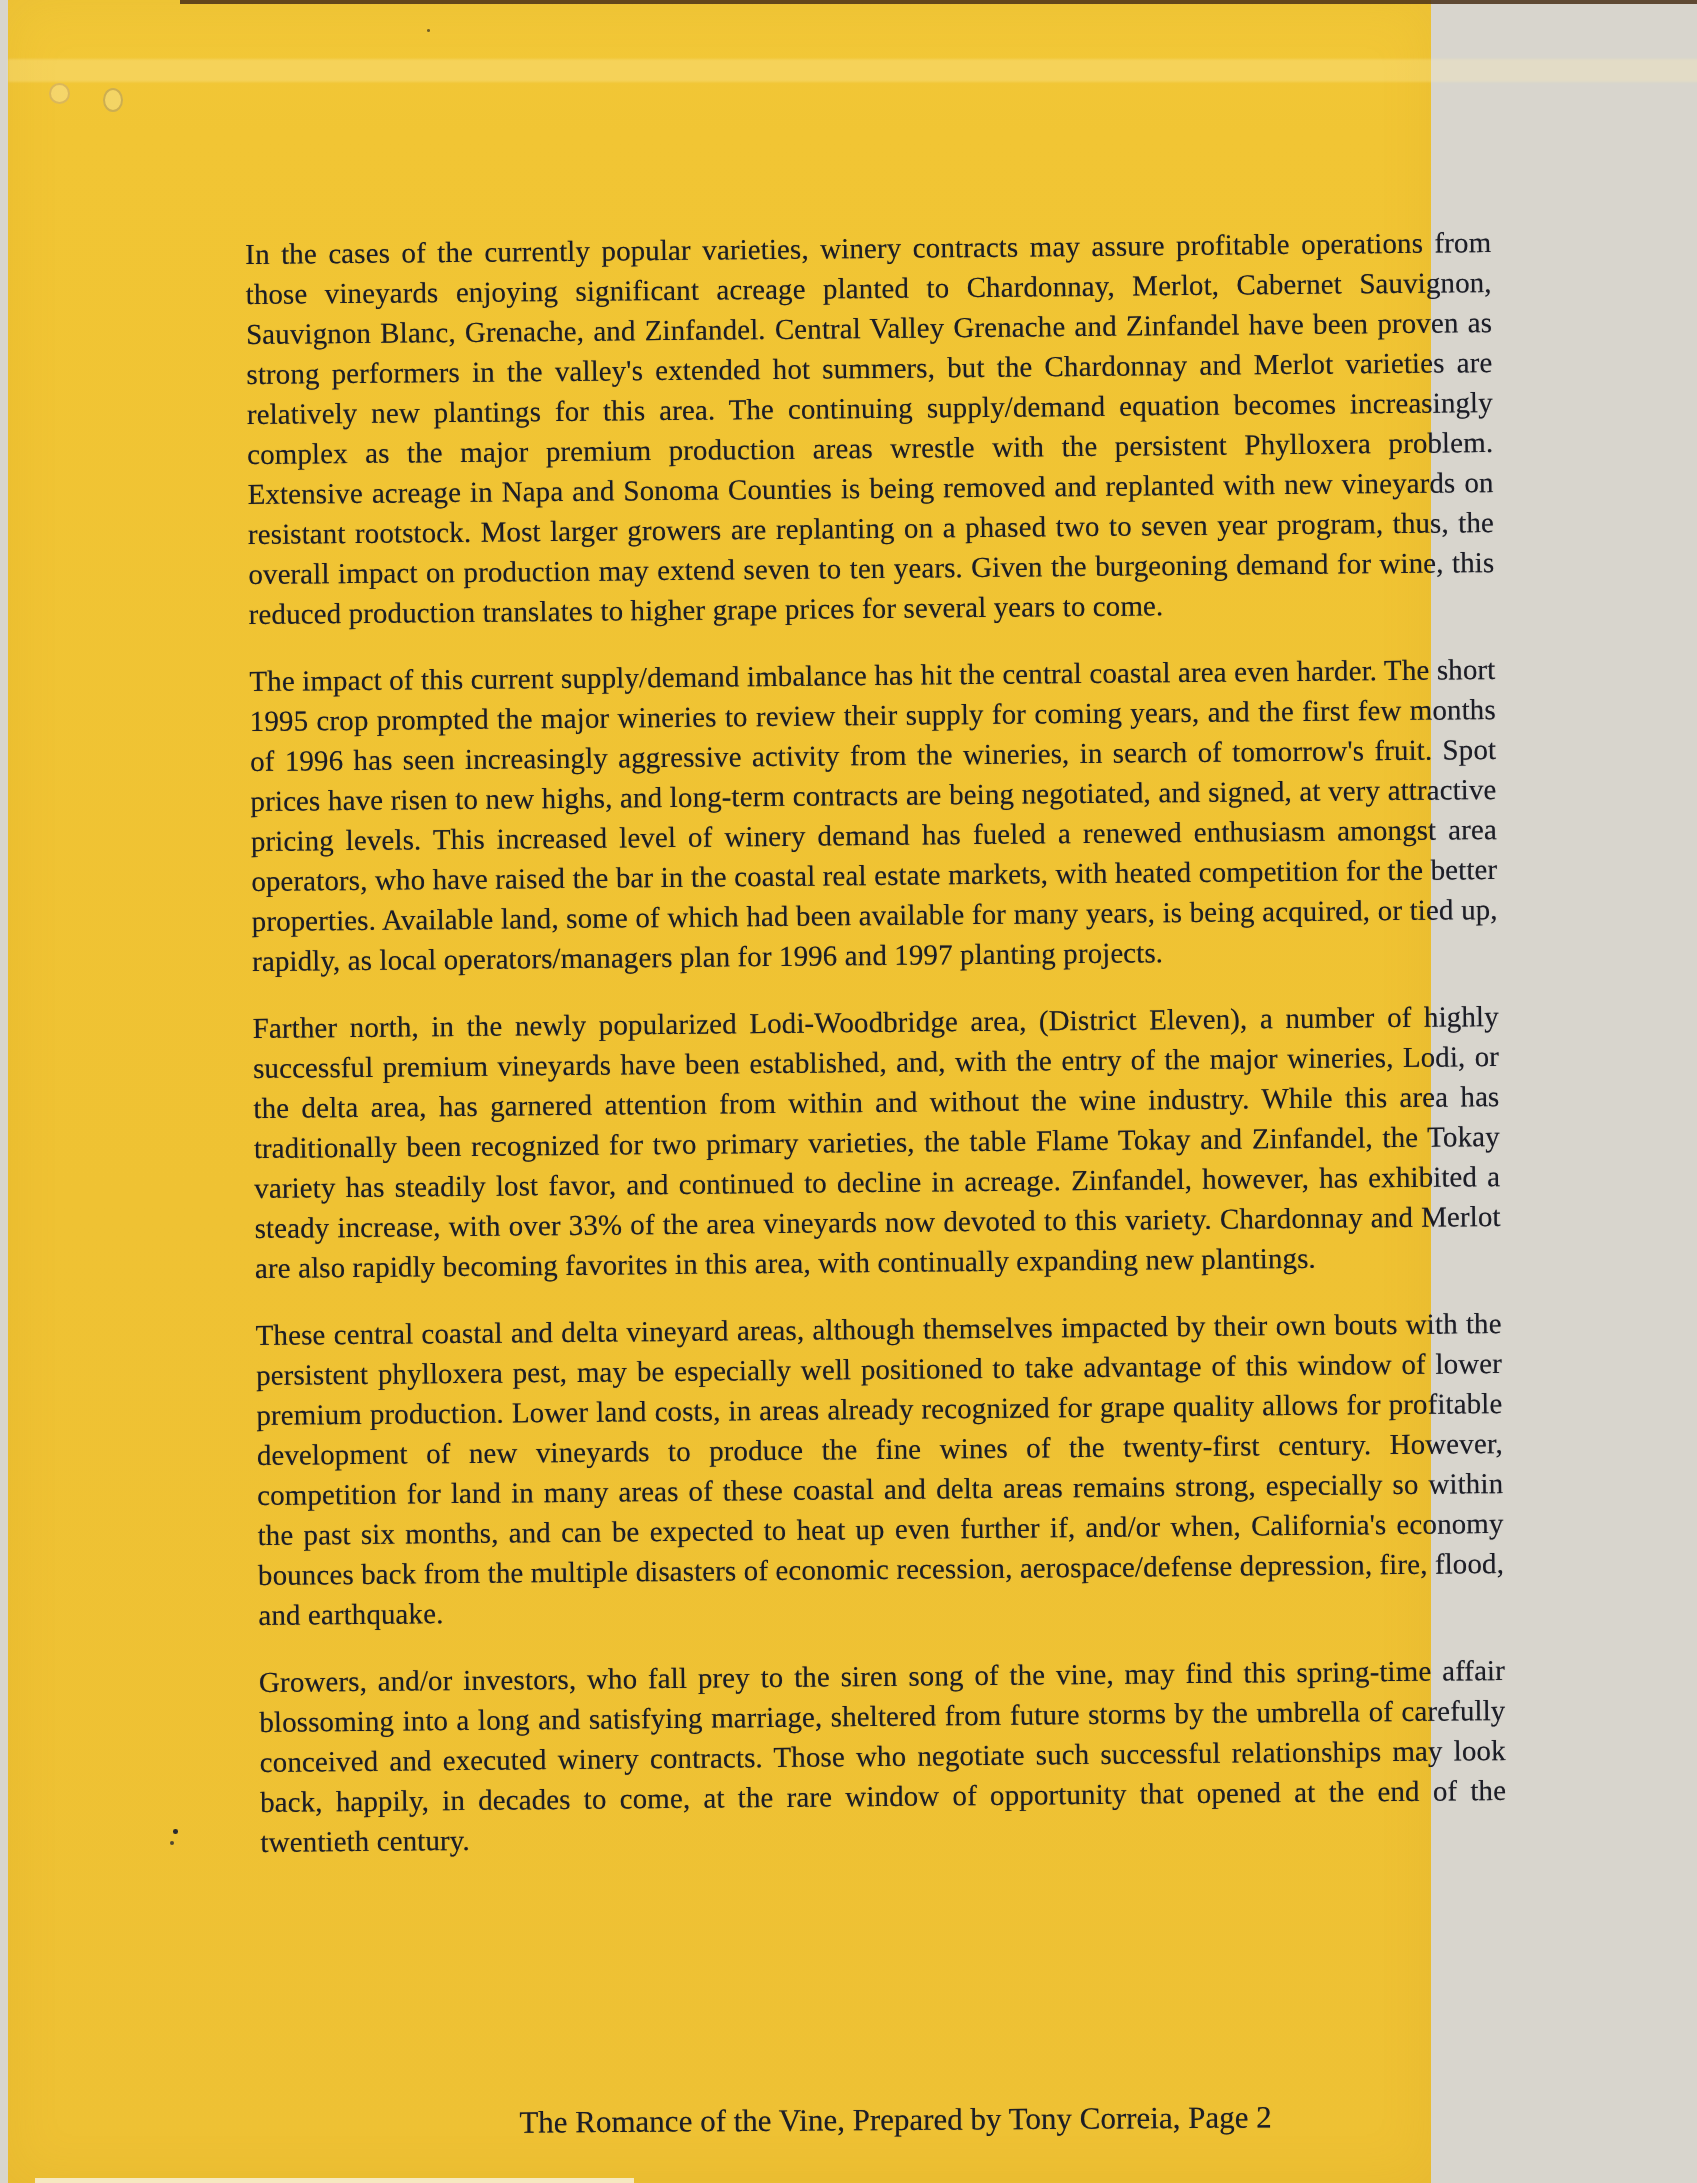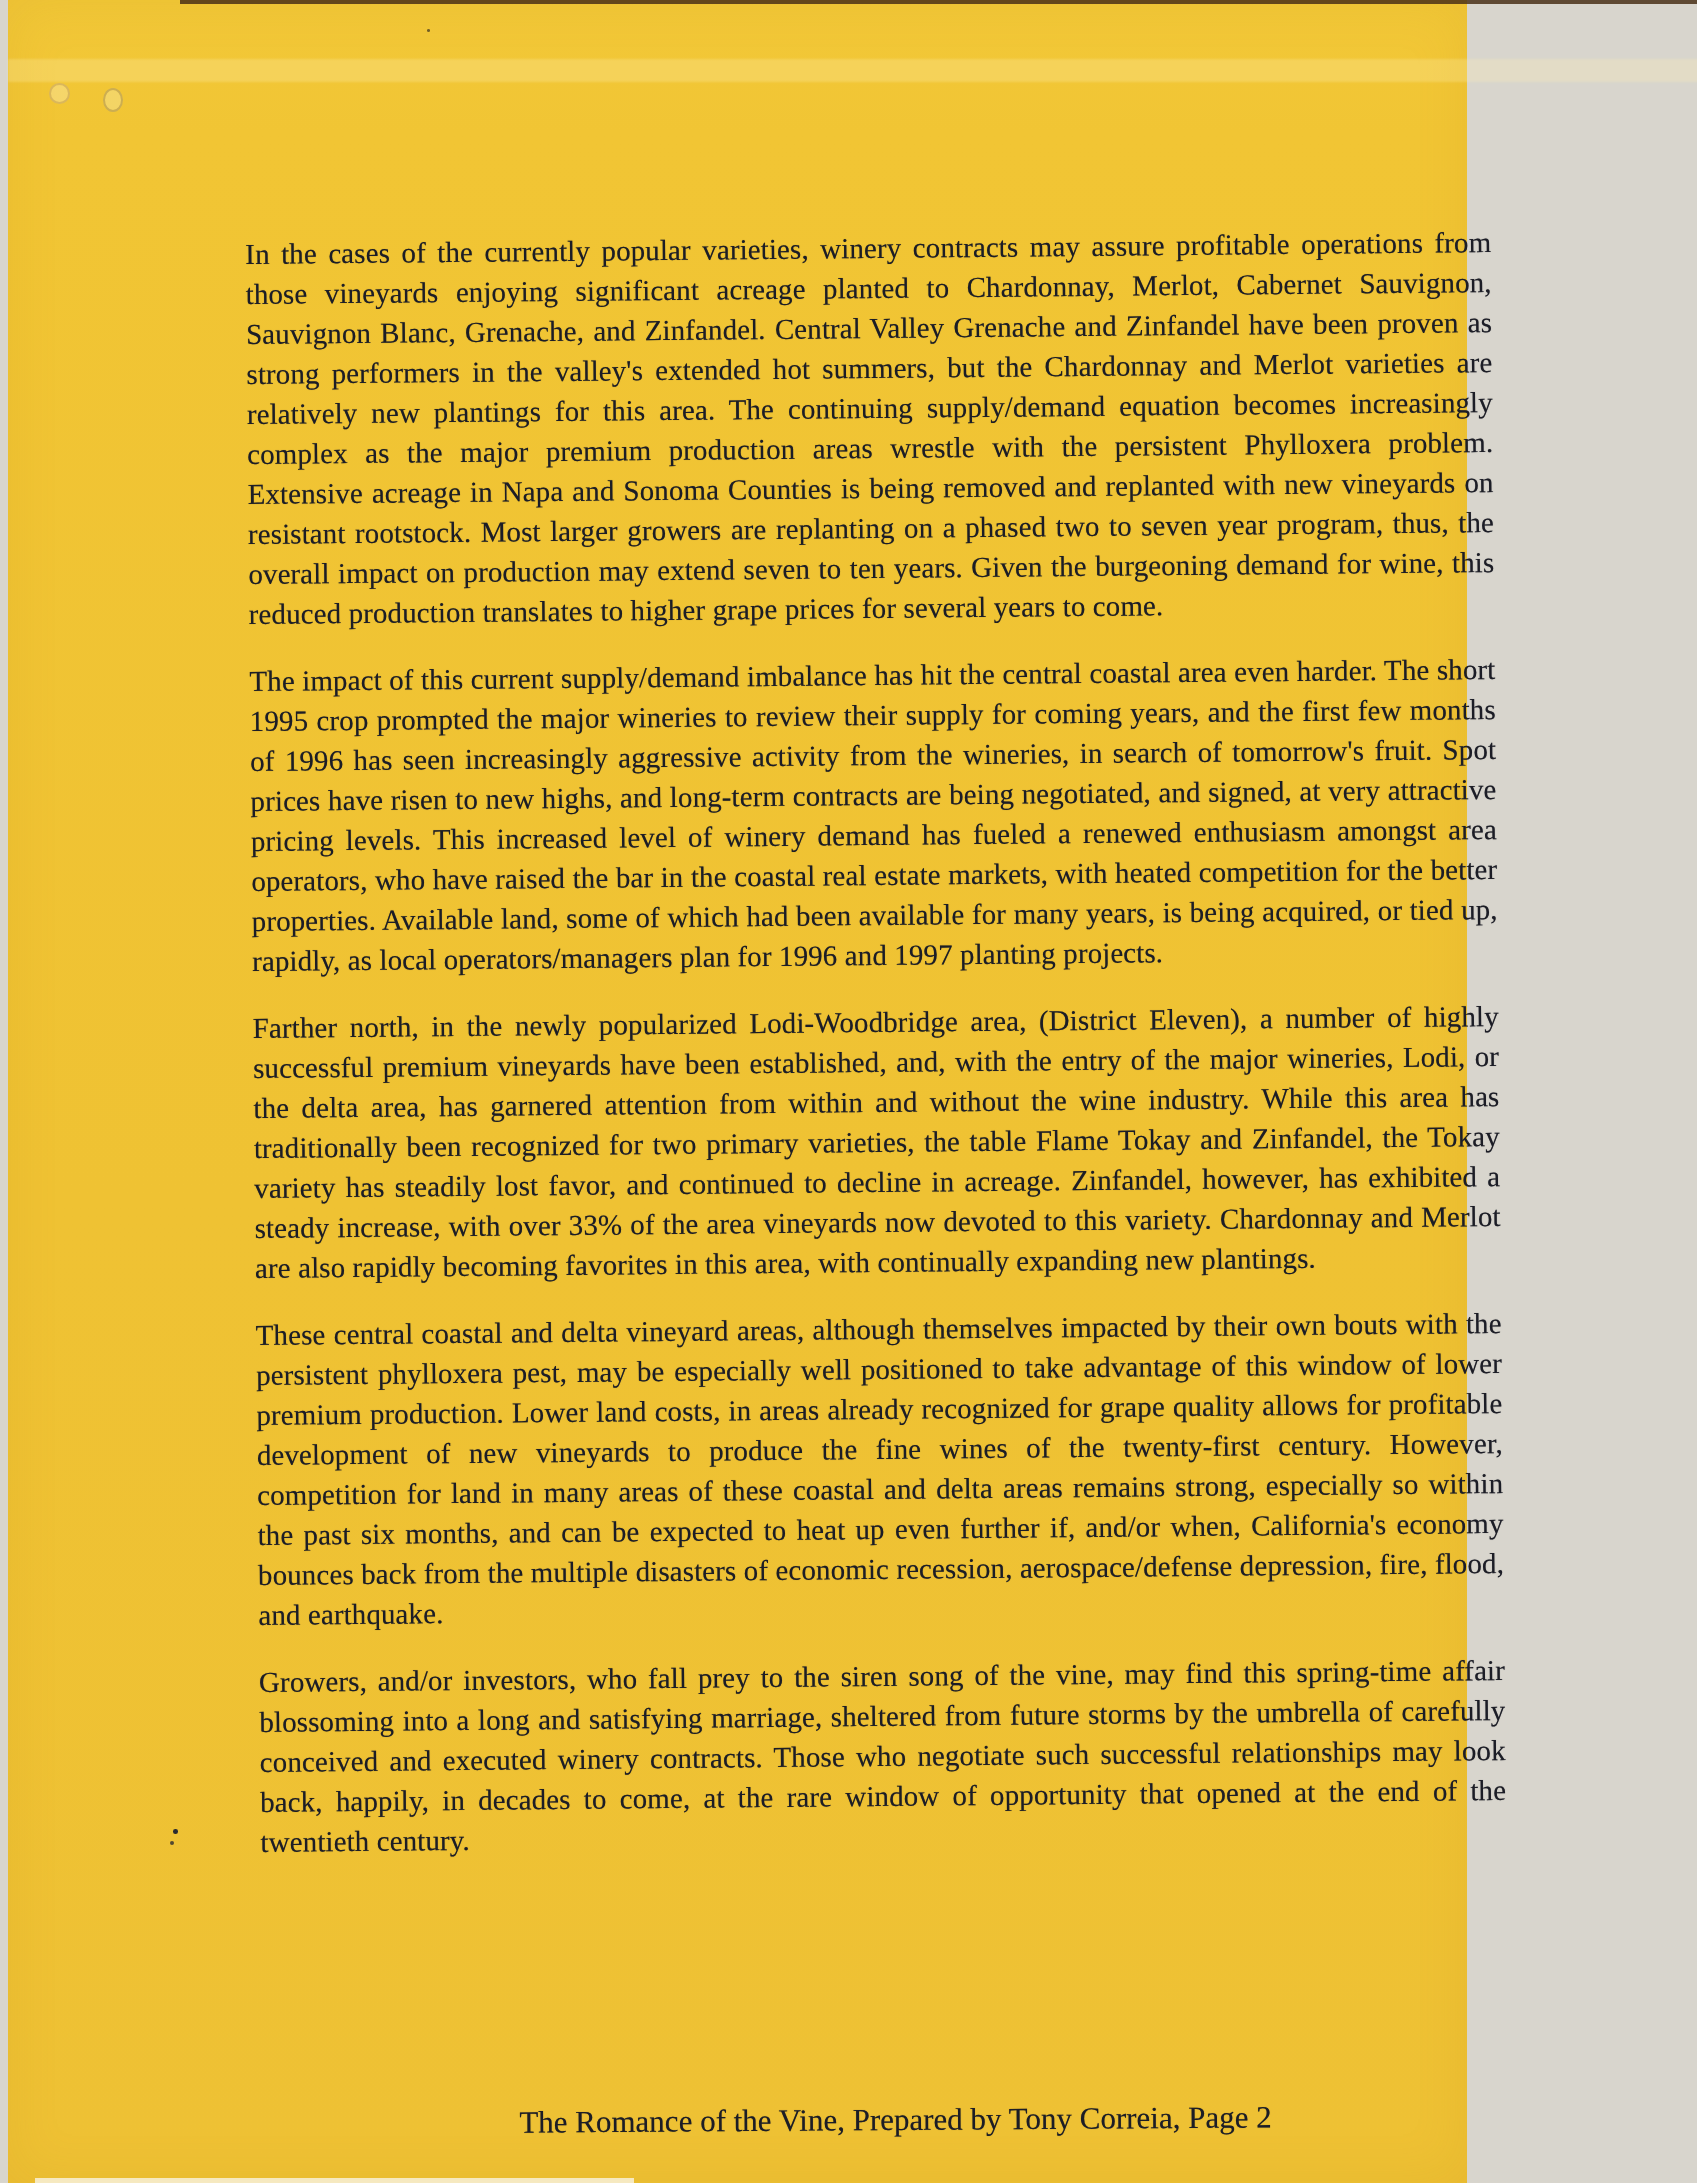--- a/index.html
+++ b/index.html
@@ -10,21 +10,20 @@
     overflow:hidden;
     font-family:"Liberation Serif", serif;
   }
   
   .paper{
     position:absolute;
     left:8px;top:0;
     width:1423px;height:2183px;
     background:linear-gradient(180deg,#f2c838 0%,#f1c534 6%,#efc233 55%,#eec134 100%);
     box-shadow:inset 0 0 53px rgba(180,120,20,0.12);
-    padding-left:36px;
   }
   
   .top-edge{
     position:absolute;left:172px;top:0;
     width:1526px;height:4px;
     background:#4a3018;
     opacity:0.85;
   }
   
   .scan-band{

